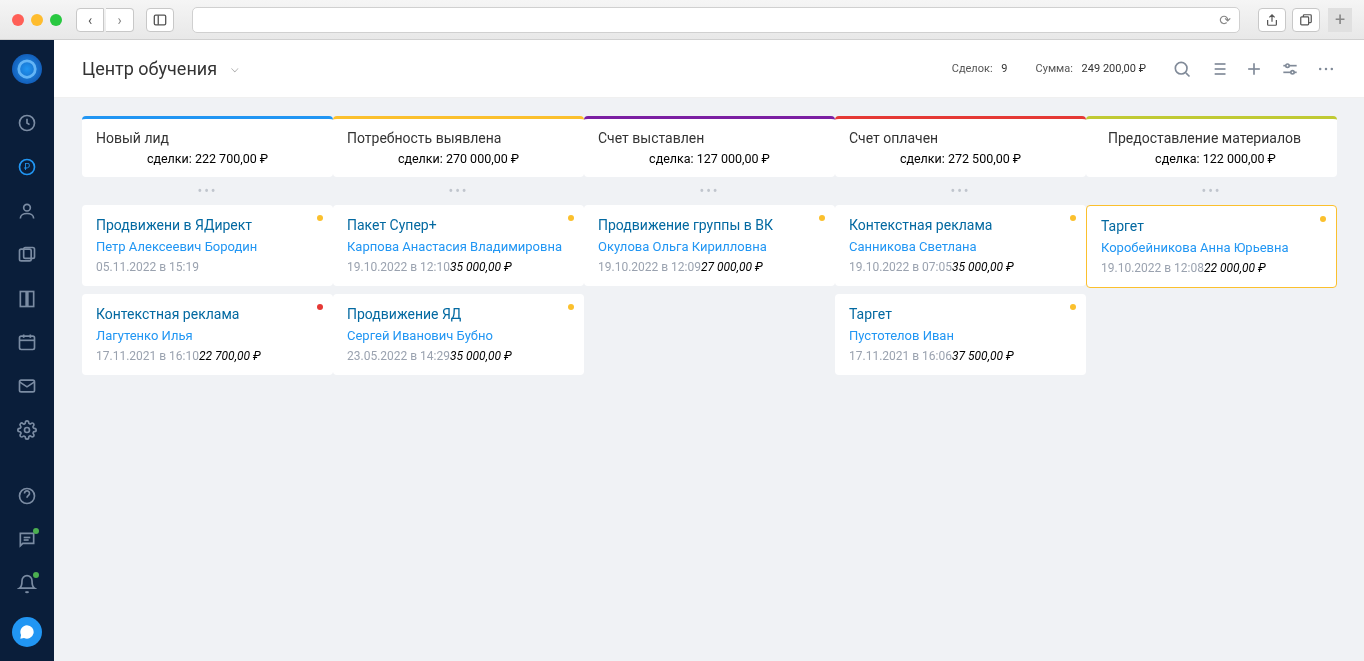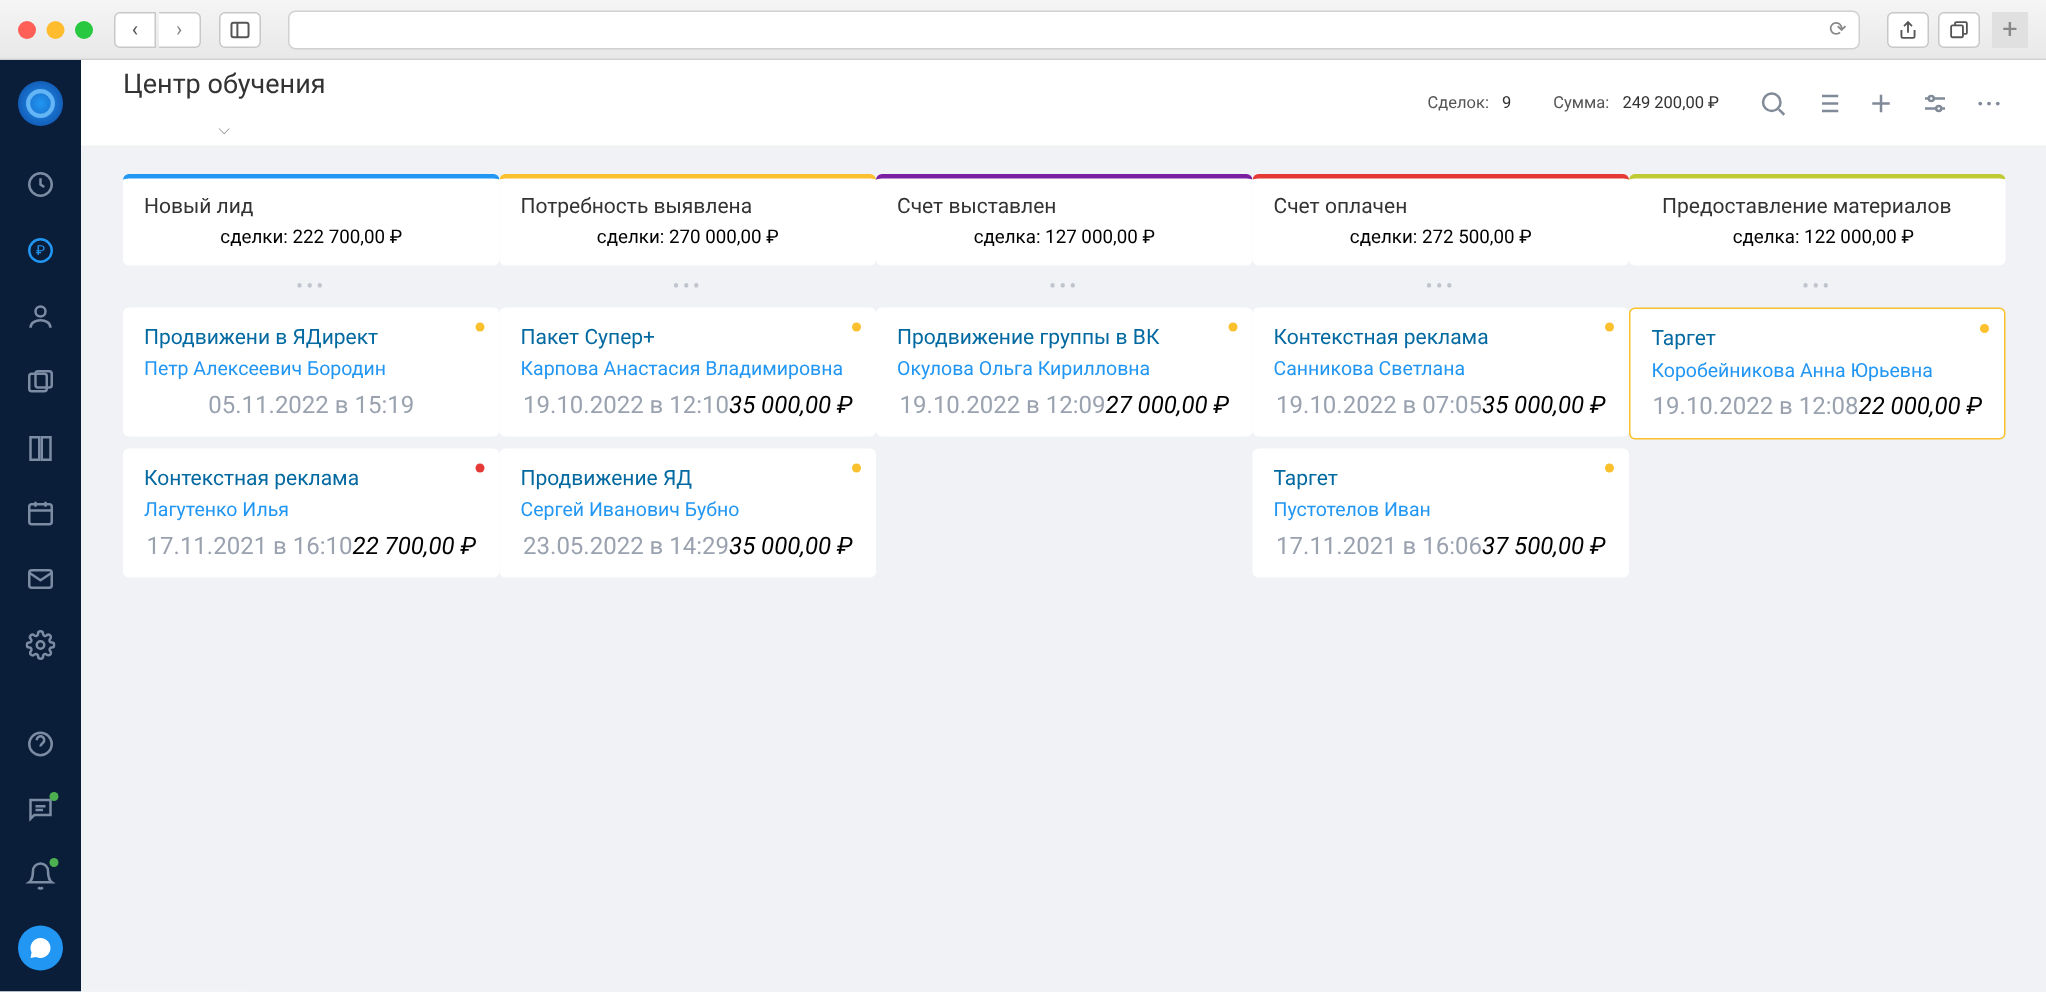--- a/index.html
+++ b/index.html
@@ -31,21 +31,21 @@
 .sidebar-icon { width: 22px; height: 22px; display: flex; align-items: center; justify-content: center; color: #7b8ca3; cursor: pointer; position: relative; }
 .sidebar-icon.active { color: #2196f3; }
 .sidebar-icon svg { width: 20px; height: 20px; }
 .sidebar-spacer { flex: 1; }
 .sidebar-dot { position:absolute; top:-1px; right:-1px; width:6px; height:6px; background:#4caf50; border-radius:50%; }
 .sidebar-chat-btn { width:30px; height:30px; border-radius:50%; background:#2196f3; display:flex; align-items:center; justify-content:center; color:#fff; }
 
 
 .main { flex: 1; display: flex; flex-direction: column; background: #fff; }
 .header { height: 58px; display: flex; align-items: center; padding: 0 28px; border-bottom: 1px solid #f0f0f0; background:#fff; }
-.page-title { font-size: 18px; color: #333; font-weight: 400; display: flex; align-items: center; gap: 14px; flex-direction: column; }
+.page-title { font-size: 18px; color: #333; font-weight: 400; display: flex; align-items: center; gap: 14px; }
 .page-title .chev { color: #888; font-size: 10px; }
 .header-spacer { flex: 1; }
 .header-stats { display: flex; align-items: center; gap: 28px; font-size: 11px; color: #333; }
 .stat-label { color: #555; margin-right: 6px; }
 .stat-value { color: #333; }
 .header-actions { display: flex; align-items: center; gap: 16px; margin-left: 26px; color: #7b8ca3; }
 .header-actions .action-icon { width: 20px; height: 20px; cursor: pointer; color:#808a98; }
 
 
 .kanban { flex: 1; background: #f0f2f5; padding: 18px 0 18px 28px; display: flex; overflow-x: hidden; }
@@ -57,21 +57,21 @@
 .col-head.c3 { border-top-color: #e53935; }
 .col-head.c4 { border-top-color: #c0ca33; padding-left: 22px; }
 .col-title { font-size: 14px; color: #333; margin-bottom: 5px; font-weight: 400; }
 .col-meta { display: flex; justify-content: center; font-size: 12.5px; color: #000000; }
 .col-dots { height: 12px; display: flex; align-items: center; justify-content: center; color: #c0c5cd; letter-spacing: 2px; font-size: 14px; }
 
 .card { background: #fff; border-radius: 4px; padding: 12px 14px; cursor: pointer; position: relative; }
 .card.highlight { border: 1px solid #fbc02d; }
 .card-title { font-size: 14px; color: #0369a1; margin-bottom: 6px; font-weight:400; }
 .card-person { font-size: 13px; color: #2196f3; margin-bottom: 6px; }
-.card-foot { display: flex; justify-content: center; font-size: 16px; }
+.card-foot { display: flex; justify-content: flex-start; font-size: 12px; }
 .card-date { color: #9aa2af; }
 .card-amount { color: #000000; font-style: italic; }
 .card-status-dot { position: absolute; top: 10px; right: 10px; width: 6px; height: 6px; border-radius: 50%; background: #fbc02d; }
 .card-status-dot.red { background: #e53935; }
 </style>
 </head>
 <body>
 
 <div class="browser-chrome">
   <div class="traffic-lights">

